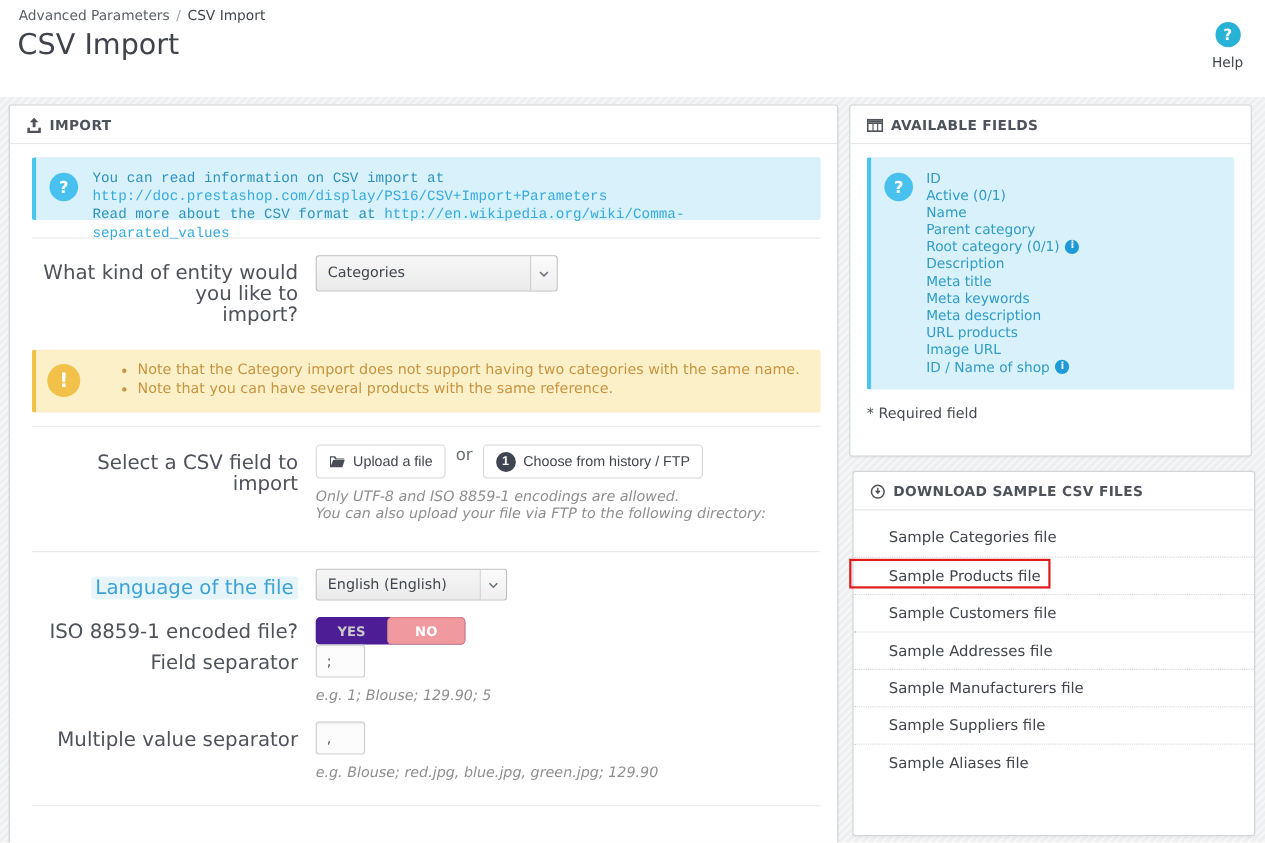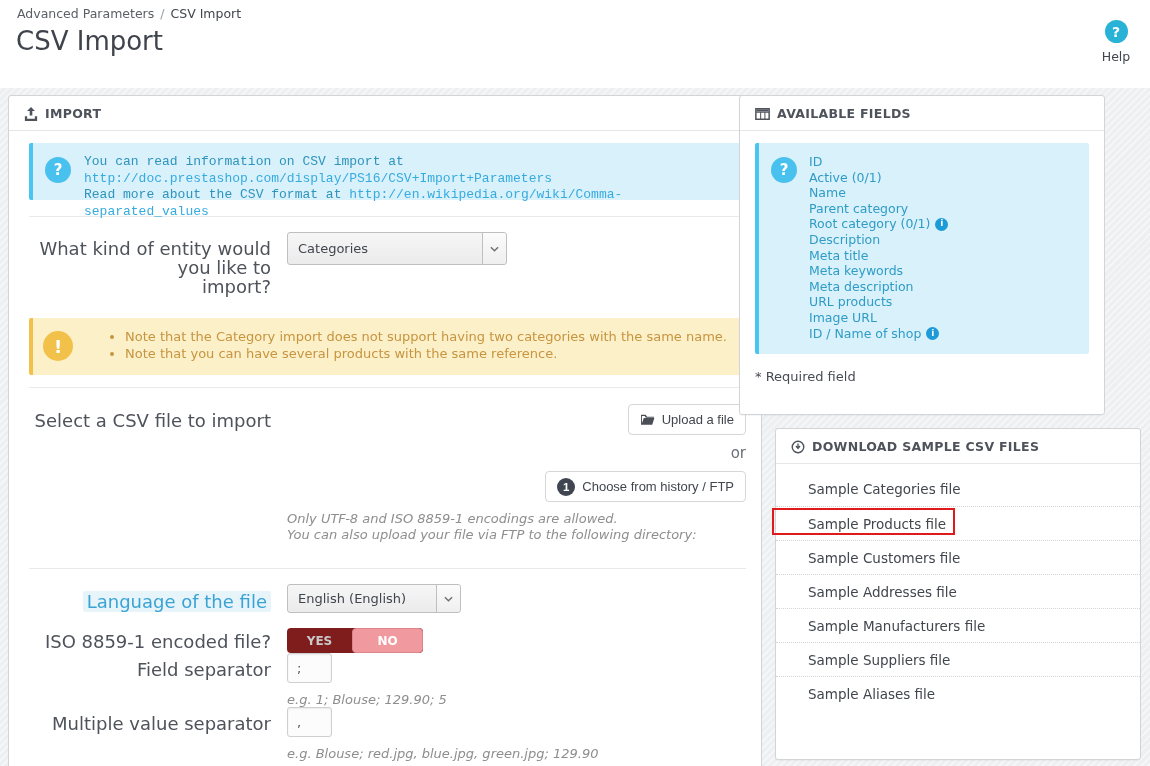--- a/index.html
+++ b/index.html
@@ -20,21 +20,21 @@
   .help-label { margin-top:6px; font-size:12.5px; color:#41454d; }
   
   .content-bg {
     position:absolute; left:0; top:88px; width:1150px; height:678px;
     background:#edeff1;
     background-image:repeating-linear-gradient(135deg, rgba(255,255,255,.45) 0 2px, rgba(0,0,0,0) 2px 5px);
   }
   
   .panel { position:absolute; background:#fff; border:1px solid #d2d5d8; border-radius:3px; box-shadow:0 1px 1px rgba(0,0,0,.04); }
   .panel-import { left:8px; top:95px; width:754px; height:690px; }
-  .panel-fields { left:739px; top:95px; width:366px; height:320px; }
+  .panel-fields { left:772px; top:95px; width:366px; height:320px; }
   .panel-samples { left:775px; top:428px; width:366px; height:332px; }
   .panel-header { display:flex; align-items:center; gap:7px; padding:10px 15px 9px 15px; border-bottom:1px solid #e6e6e6; }
   .panel-header .ph-title { font-size:12.5px; font-weight:bold; color:#4e525a; letter-spacing:.3px; }
   
   .alert { display:flex; border-radius:2px; }
   .alert-info-box { background:#d8f1fa; border-left:4px solid #4ac4f0; }
   .alert-warn-box { background:#fcf0c8; border-left:4px solid #f2c14a; }
   .alert-icon-q { width:26px; height:26px; min-width:26px; border-radius:50%; background:#49c1ee; color:#fff; font-weight:bold; font-size:15px; display:flex; align-items:center; justify-content:center; }
   .alert-icon-w { width:30px; height:30px; min-width:30px; border-radius:50%; background:#f2c14a; color:#fff; font-weight:bold; font-size:18px; display:flex; align-items:center; justify-content:center; }
   .import-alert-info { margin:12px 15px 0 20px; height:57px; }
@@ -48,37 +48,37 @@
   hr.divider { border:0; border-top:1px solid #e9e9e9; margin-left:20px; margin-right:15px; }
   .hr1 { margin-top:16px; } .hr2 { margin-top:12px; } .hr3 { margin-top:25px; } .hr4 { margin-top:22px; }
   .form-row { display:flex; align-items:flex-start; padding:0 15px 0 20px; }
   .form-label { width:242px; min-width:242px; text-align:right; color:#4e525a; font-size:18px; line-height:19px; padding-top:7px; }
   .form-control-col { margin-left:16px; flex:1; }
   .row-entity { margin-top:15px; }
   .row-file { margin-top:16px; }
   .row-language { margin-top:15px; }
   .row-iso { margin-top:15px; }
   .row-fieldsep { margin-top:0; }
-  .row-multisep { }
+  .row-multisep { margin-top:16px; }
   .row-iso .form-label, .row-delete .form-label { padding-top:4px; }
   .label-lang { display:inline-block; background:#e7f5fb; color:#3aa3d4; padding:1px 4px; border-radius:2px; }
   
   .select { display:inline-flex; align-items:stretch; background:linear-gradient(#f6f6f6,#ebebeb); border:1px solid #bfbfbf; border-radius:3px; cursor:pointer; }
   .select-value { display:flex; align-items:center; padding:0 10px; color:#41454d; font-size:13px; flex:1; }
   .select-caret { width:24px; border-left:1px solid #bfbfbf; display:flex; align-items:center; justify-content:center; background:linear-gradient(#fbfbfb,#efefef); border-radius:0 3px 3px 0; }
   .select-entity { width:220px; height:33px; }
   .select-lang { width:174px; height:29px; }
   
-  .file-buttons { display:flex; align-items:flex-end; gap:9px;flex-direction:column; }
+  .file-buttons { display:flex; align-items:flex-start; gap:9px; }
   .btn { display:inline-flex; align-items:center; gap:7px; background:#fff; border:1px solid #d6d6d6; border-radius:4px; height:31px; padding:0 11px; font-size:13px; color:#41454d; cursor:pointer; }
   .or-text { color:#6b6f76; font-size:15px; }
   .badge-count { width:18px; height:18px; border-radius:50%; background:#3f4651; color:#fff; font-size:11.5px; font-weight:bold; display:flex; align-items:center; justify-content:center; }
   .help-lines { margin-top:9px; font-style:italic; color:#8e8e8e; font-size:13px; line-height:16px; }
   
-  .switch { display:inline-flex; height:25px; border-radius:4px; background:#7f1d1d; }
+  .switch { display:inline-flex; height:25px; border-radius:4px; background:#4c1d95; }
   .switch-yes { width:65px; display:flex; align-items:center; justify-content:center; color:#c9c9c9; font-size:12px; font-weight:600; cursor:pointer; }
   .switch-no { width:71px; display:flex; align-items:center; justify-content:center; background:#f0999f; border:1px solid #de858c; border-radius:4px; color:#fff; font-size:12px; font-weight:600; cursor:pointer; }
   
   .sep-input { width:45px; height:30px; border:1px solid #cfcfcf; border-radius:3px; background:#fcfcfc; box-shadow:inset 0 1px 2px rgba(0,0,0,.07); padding:0 0 0 9px; font-size:13px; color:#555; font-family:inherit; }
   .example-text { margin-top:9px; font-style:italic; color:#8e8e8e; font-size:13px; }
   
   .fields-alert { margin:12px 15px 0 15px; height:211px; }
   .fields-alert .alert-icon-q { margin:14px 12px 0 12px; }
   .fields-list { padding-top:11px; color:#2f9cc7; font-size:12.5px; line-height:15.6px; }
   .field-item { display:flex; align-items:center; }
@@ -154,21 +154,21 @@
     <div class="alert-icon-w">!</div>
     <ul>
       <li>Note that the Category import does not support having two categories with the same name.</li>
       <li>Note that you can have several products with the same reference.</li>
     </ul>
   </div>
 
   <hr class="divider hr2">
 
   <div class="form-row row-file">
-    <div class="form-label">Select a CSV file to import</div>
+    <div class="form-label">Select a CSV field to import</div>
     <div class="form-control-col">
       <div class="file-buttons">
         <button class="btn">
           <span class="icon-svg">
             <svg width="15" height="13" viewBox="0 0 16 14">
                 <path d="M1 2h5l1.5 2H15v1H6.2L5 3.2H2V11l2-5.5h11.4l-2.3 7.2H1z" fill="#4a4f57"></path>
               </svg>
           </span>
           <span>Upload a file</span>
         </button>

